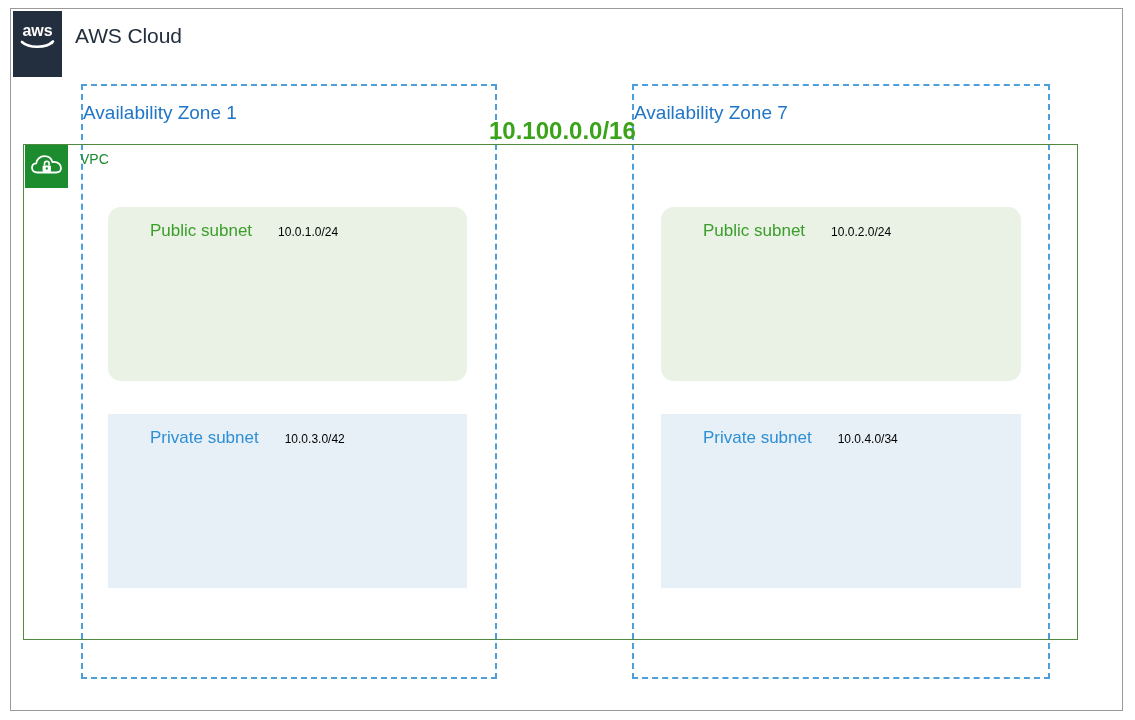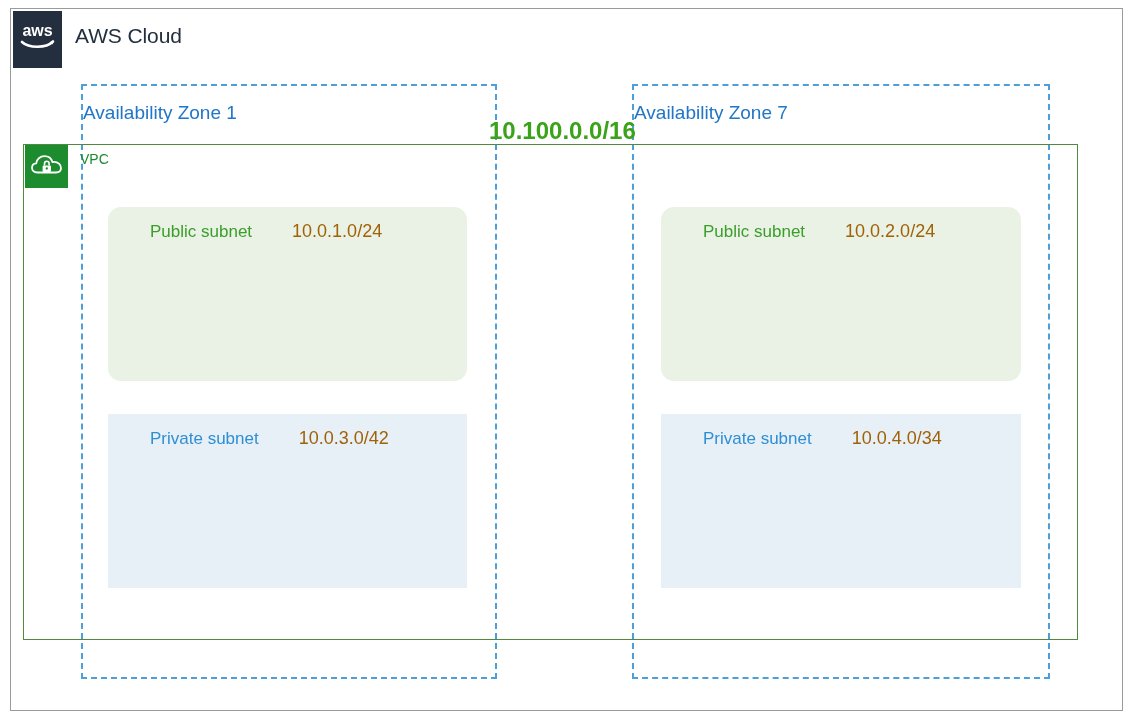--- a/index.html
+++ b/index.html
@@ -30,21 +30,21 @@
     box-sizing: border-box;
     background: #ffffff;
   }
 
   
   .aws-logo {
     position: absolute;
     left: 13px;
     top: 11px;
     width: 49px;
-    height: 57px;
+    height: 66px;
     background: #232f3e;
     box-sizing: border-box;
   }
   .aws-logo svg { display: block; }
 
   .cloud-title {
     position: absolute;
     left: 75px;
     top: 24px;
     font-size: 21px;
@@ -137,23 +137,23 @@
     align-items: baseline;
   }
   .subnet-name {
     font-size: 17px;
     white-space: nowrap;
   }
   .subnet.public  .subnet-name { color: #3b9e2a; }
   .subnet.private .subnet-name { color: #2e8fd4; }
 
   .subnet-cidr {
-    font-size: 18px;
-    color: #a16207;
-    margin-left: 40px;
+    font-size: 12px;
+    color: #000000;
+    margin-left: 26px;
     white-space: nowrap;
   }
 
   
   .sn-pub-1  { left: 108px; top: 207px; width: 359px; height: 174px; }
   .sn-pub-2  { left: 661px; top: 207px; width: 360px; height: 174px; }
   .sn-priv-1 { left: 108px; top: 414px; width: 359px; height: 174px; }
   .sn-priv-2 { left: 661px; top: 414px; width: 360px; height: 174px; }
 </style>
 </head>

